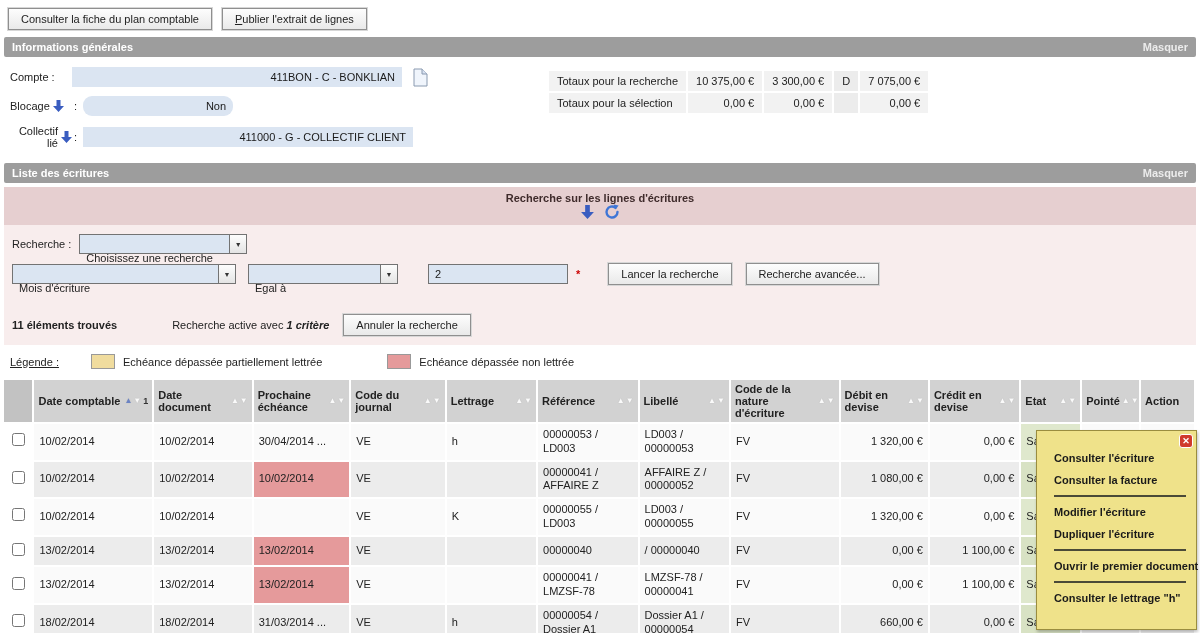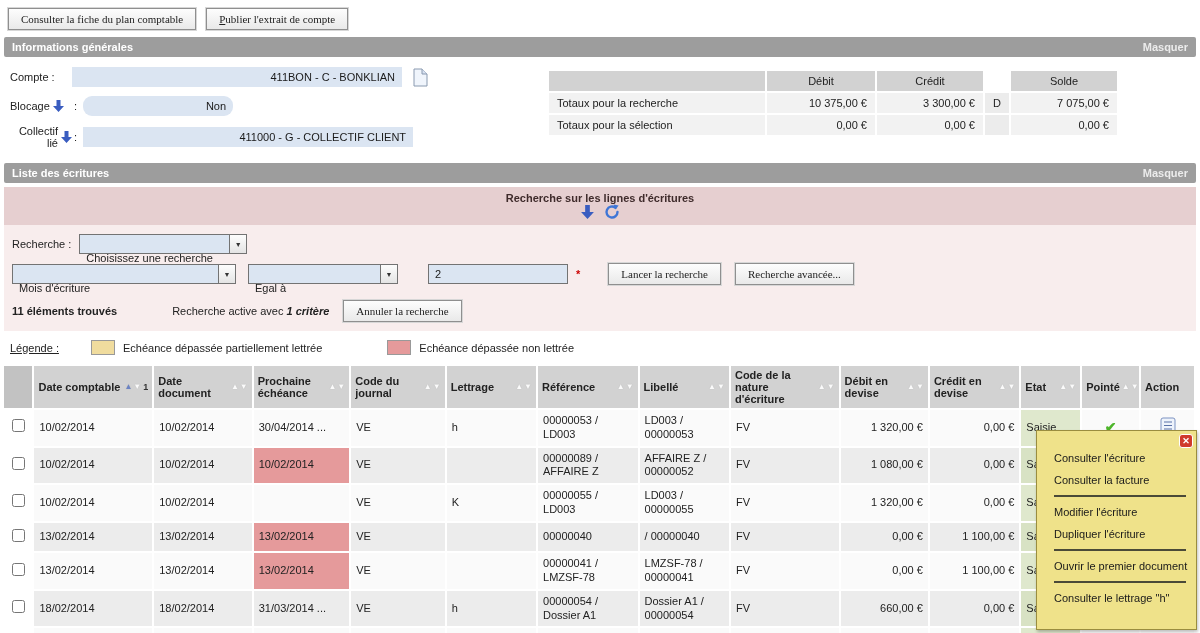--- a/index.html
+++ b/index.html
@@ -1,21 +1,21 @@
 <!DOCTYPE html>
 <html><head>
 <meta charset="utf-8">
 <style>
   * { margin:0; padding:0; box-sizing:border-box; }
   body { font-family:"Liberation Sans", sans-serif; background:#fff; }
   .screen { width:1200px; height:633px; overflow:hidden; position:relative; background:#fff; font-size:11px; color:#222; }
 
   
   .toolbar { padding:8px 8px 7px; display:flex; gap:10px; }
-  .btn { font-family:Liberation Serif, serif; font-size:11px; color:#222; background:linear-gradient(#fdfdfd,#e9e9e9);
+  .btn { font-family:Liberation Sans, sans-serif; font-size:11px; color:#222; background:linear-gradient(#fdfdfd,#e9e9e9);
          border:1px solid #8f8f8f; outline:1px solid #d7d7d7; padding:4px 12px; cursor:pointer; }
   .ul-first::first-letter { text-decoration:underline; }
 
   
   .bar { margin:0 4px; background:#9d9d9d; color:#fff; font-weight:bold; padding:4px 8px;
          display:flex; justify-content:space-between; align-items:center; border-radius:2px; }
   .masquer { color:#ececec; font-weight:bold; cursor:pointer; }
 
   
   .info-body { display:flex; padding:10px 10px 8px; height:106px; }
@@ -86,31 +86,31 @@
   .check { color:#4db52a; font-size:14px; font-weight:bold; }
   .action-icon { display:inline-flex; cursor:pointer; }
   input[type=checkbox] { width:13px; height:13px; }
 
   
   .ctx-menu { position:absolute; left:1036px; top:430px; width:161px; height:200px; background:#efe28a;
               border:1px solid #9a8d3f; box-shadow:1px 2px 3px rgba(0,0,0,.25); z-index:10; padding-top:16px; }
   .ctx-close { position:absolute; top:3px; right:3px; width:14px; height:14px; background:#d03a2c; color:#fff;
                font-size:9px; font-weight:bold; display:flex; align-items:center; justify-content:center;
                border-radius:3px; cursor:pointer; border:1px solid #fff; }
-  .ctx-item { padding:5px 6px 5px 17px; cursor:pointer; color:#1a1a1a; white-space:nowrap; }
+  .ctx-item { padding:5px 6px 5px 17px; cursor:pointer; color:#1a1a1a; white-space:nowrap;font-weight:bold; }
   .ctx-sep { border-top:2px solid #4a4a38; margin:4px 10px 4px 17px; }
 </style>
 </head>
 <body>
 
 <div class="screen">
 
   <div class="toolbar">
     <button class="btn">Consulter la fiche du plan comptable</button>
-    <button class="btn ul-first">Publier l'extrait de compte</button>
+    <button class="btn ul-first">Publier l'extrait de lignes</button>
   </div>
 
   <div class="bar">
     <span>Informations générales</span>
     <span class="masquer">Masquer</span>
   </div>
 
   <div class="info-body">
     <div class="fields">
       <div class="field-row">
@@ -145,27 +145,20 @@
           </span>
         </span>
         <span class="colon">:</span>
         <span class="finput w330">411000 - G - COLLECTIF CLIENT</span>
       </div>
     </div>
 
     <div class="totals-wrap">
       <table class="totals">
         <tbody>
-            <tr>
-          <th class="t-blank c-lab"></th>
-          <th class="c-deb">Débit</th>
-          <th class="c-cred">Crédit</th>
-          <th class="t-gap"></th>
-          <th class="c-sol">Solde</th>
-        </tr>
         <tr>
           <td>Totaux pour la recherche</td>
           <td class="num">10 375,00 €</td>
           <td class="num">3 300,00 €</td>
           <td class="t-sens">D</td>
           <td class="num">7 075,00 €</td>
         </tr>
         <tr>
           <td>Totaux pour la sélection</td>
           <td class="num">0,00 €</td>
@@ -217,21 +210,21 @@
       <span class="sel" style="width:150px; margin-left:12px">
         <span class="sel-txt">Egal à</span>
         <span class="sel-btn">▼</span>
       </span>
       <input class="txt-input" style="margin-left: 30px;" value="2">
       <span class="req">*</span>
       <button class="btn" style="margin-left:14px">Lancer la recherche</button>
       <button class="btn" style="margin-left:14px">Recherche avancée...</button>
     </div>
 
-    <div class="prow" style="padding-top:15px">
+    <div class="prow" style="padding-top:29px">
       <span class="found">11 éléments trouvés</span>
       <span class="active-search">
         <span>Recherche active avec</span>
         <span class="crit">1 critère</span>
       </span>
       <button class="btn" style="margin-left:14px">Annuler la recherche</button>
     </div>
   </div>
 
   <div class="legend">
@@ -418,21 +411,21 @@
               </svg>
             </span></td>
         </tr>
         <tr class="alt">
           <td class="c-select"><input type="checkbox" style=""></td>
           <td>10/02/2014</td>
           <td>10/02/2014</td>
           <td class="overdue">10/02/2014</td>
           <td>VE</td>
           <td></td>
-          <td>00000089 / AFFAIRE Z</td>
+          <td>00000041 / AFFAIRE Z</td>
           <td>AFFAIRE Z / 00000052</td>
           <td>FV</td>
           <td class="num">1 080,00 €</td>
           <td class="num">0,00 €</td>
           <td class="etat">Saisie</td>
           <td class="center"></td>
           <td class="center"><span class="action-icon">
               <svg width="16" height="17" viewBox="0 0 16 17">
                 <rect x="1" y="1" width="14" height="15" rx="2" fill="#eef3fb" stroke="#7d93c2"></rect>
                 <line x1="4" y1="5" x2="12" y2="5" stroke="#5a72a8"></line>

